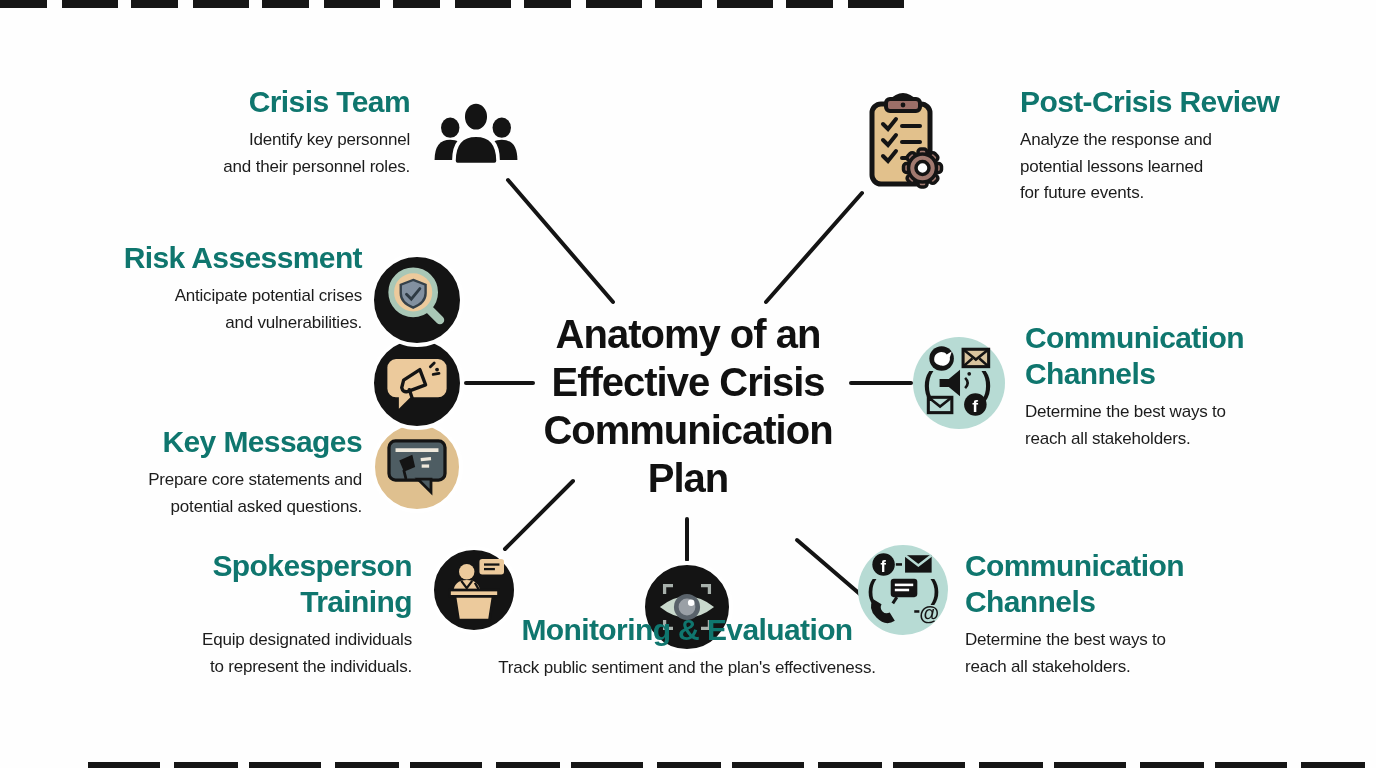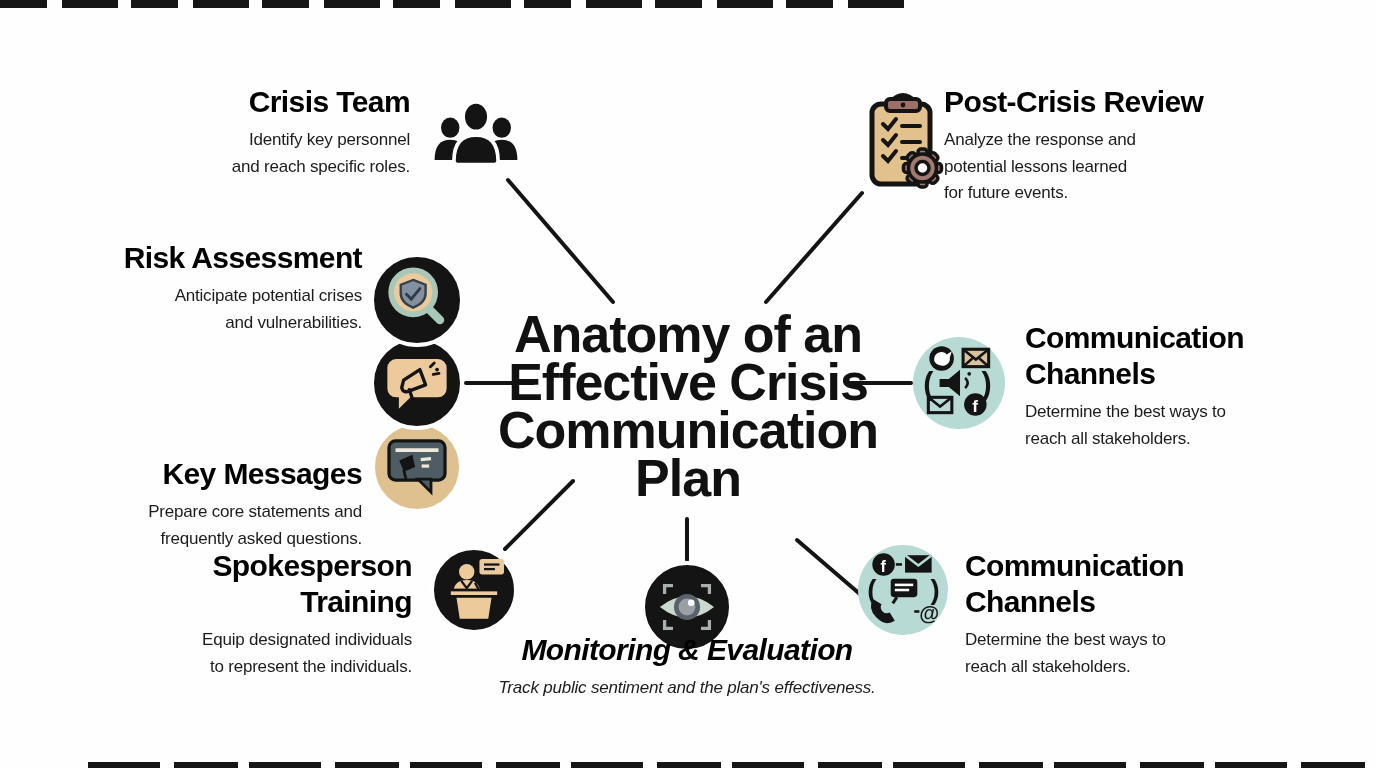--- a/index.html
+++ b/index.html
@@ -1,30 +1,30 @@
 <!DOCTYPE html>
 <html style="--ink: #141414; --tan: #e2c18c; --tan_light: #ecca9c; --mint: #b7dbd4; --clip_brown: #9c6f68; --gear_mauve: #a1796f; --sage: #a9c7b6; --shield_gray: #8290a0; --slate: #4e5d63; --eye_sclera: #c9d9cd; --iris_gray: #59626a; --pupil_gray: #9aa0a6; --bracket_gray: #a7b0ab;"><head>
 <meta charset="utf-8">
 <style>
   html,body{margin:0;padding:0;background:#ffffff;}
   #canvas{
     position:relative;width:1376px;height:768px;overflow:hidden;
     background:#fefefe;font-family:"Liberation Sans",sans-serif;color:#141414;
   }
   .node-text{position:absolute;}
-  .node-title{font-weight:700;font-size:30px;line-height:36px;letter-spacing:-0.6px;color:#000000;}
+  .node-title{font-weight:700;font-size:30px;line-height:36px;letter-spacing:-0.6px;color:#0f766e;}
   .node-desc{font-size:17px;line-height:26.5px;letter-spacing:-0.2px;color:#1c1c1c;margin-top:7px;}
   .node-desc span{display:block;}
   .node-title span{display:block;}
   .align-right{text-align:right;}
   .align-left{text-align:left;}
   .align-center{text-align:center;}
   #center-title{
     position:absolute;left:468px;top:310px;width:440px;text-align:center;
-    font-weight:700;font-size:52px;line-height:48px;letter-spacing:-1px;color:#111;
+    font-weight:700;font-size:40px;line-height:48px;letter-spacing:-1px;color:#111;
   }
   #center-title span{display:block;}
   .icon-circle{position:absolute;border-radius:50%;box-sizing:border-box;}
   .black-circle{background:#141414;border:4px solid #ffffff;}
   .tan-circle{background:#dfc08f;border:4px solid #ffffff;}
   .mint-circle{background:#b7dbd4;}
   .icon-circle svg{position:absolute;left:0;top:0;width:100%;height:100%;}
   .icon-free{position:absolute;}
   #connector-layer{position:absolute;left:0;top:0;width:1376px;height:768px;pointer-events:none;}
   
@@ -62,21 +62,21 @@
     <span>Anatomy of an</span>
     <span>Effective Crisis</span>
     <span>Communication</span>
     <span>Plan</span>
   </div>
 
   <div class="node-text align-right" style="left:118px;top:84px;width:292px;">
     <div class="node-title">Crisis Team</div>
     <div class="node-desc">
       <span>Identify key personnel</span>
-      <span>and reach specific roles.</span>
+      <span>and their personnel roles.</span>
     </div>
   </div>
   <div class="icon-free" style="left:430px;top:96px;width:92px;height:80px;">
     <svg viewBox="0 0 100 84" width="92" height="80">
       <ellipse cx="22" cy="33" rx="10" ry="11" fill="#141414"></ellipse>
       <path d="M5,68 Q5,46 22,46 Q33,46 37,54 L37,68 Z" fill="#141414"></path>
       <ellipse cx="78" cy="33" rx="10" ry="11" fill="#141414"></ellipse>
       <path d="M95,68 Q95,46 78,46 Q67,46 63,54 L63,68 Z" fill="#141414"></path>
       <ellipse cx="50" cy="21" rx="14" ry="16" fill="#141414" stroke="#ffffff" stroke-width="4"></ellipse>
       <path d="M26,69 Q26,41 50,41 Q74,41 74,69 Q74,73 70,73 L30,73 Q26,73 26,69 Z" fill="#141414" stroke="#ffffff" stroke-width="4"></path>
@@ -100,21 +100,21 @@
       <g stroke="#141414" stroke-width="3.5" fill="#a1796f">
         <rect x="66" y="61" width="9" height="38" rx="3"></rect>
         <rect x="66" y="61" width="9" height="38" rx="3" transform="rotate(45 70.5 80)"></rect>
         <rect x="66" y="61" width="9" height="38" rx="3" transform="rotate(90 70.5 80)"></rect>
         <rect x="66" y="61" width="9" height="38" rx="3" transform="rotate(135 70.5 80)"></rect>
         <circle cx="70.5" cy="80" r="14"></circle>
         <circle cx="70.5" cy="80" r="6.5" fill="#ffffff"></circle>
       </g>
     </svg>
   </div>
-  <div class="node-text align-left" style="left:944px;top:84px;width:340px;">
+  <div class="node-text align-left" style="left:1020px;top:84px;width:340px;">
     <div class="node-title">Post-Crisis Review</div>
     <div class="node-desc">
       <span>Analyze the response and</span>
       <span>potential lessons learned</span>
       <span>for future events.</span>
     </div>
   </div>
 
   <div class="node-text align-right" style="left:58px;top:240px;width:304px;">
     <div class="node-title">Risk Assessment</div>
@@ -137,25 +137,25 @@
       <rect x="14" y="20" width="62" height="40" rx="9" fill="#ecca9c"></rect>
       <path d="M26,58 v14 l14,-14 Z" fill="#ecca9c"></path>
       <path d="M31,42 l17,-11 l6,16 l-19,7 q-5,1 -6,-4 Z" fill="#ecca9c" stroke="#141414" stroke-width="3.5" stroke-linejoin="round"></path>
       <path d="M37,52 l3,9" stroke="#141414" stroke-width="3.5" stroke-linecap="round"></path>
       <line x1="59" y1="28" x2="63" y2="24" stroke="#141414" stroke-width="3" stroke-linecap="round"></line>
       <circle cx="66" cy="31" r="2" fill="#141414"></circle>
       <line x1="62" y1="36" x2="68" y2="35" stroke="#141414" stroke-width="3" stroke-linecap="round"></line>
     </svg>
   </div>
 
-  <div class="node-text align-right" style="left:40px;top:424px;width:322px;margin-top:32px;">
+  <div class="node-text align-right" style="left:40px;top:424px;width:322px;">
     <div class="node-title">Key Messages</div>
     <div class="node-desc">
       <span>Prepare core statements and</span>
-      <span>frequently asked questions.</span>
+      <span>potential asked questions.</span>
     </div>
   </div>
   <div class="icon-circle tan-circle" style="left:371px;top:421px;width:92px;height:92px;z-index:1;">
     <svg viewBox="0 0 90 90">
       <rect x="15" y="17" width="60" height="42" rx="7" fill="#4e5d63" stroke="#141414" stroke-width="3.5"></rect>
       <path d="M60,58 v14 l-14,-14 Z" fill="#4e5d63" stroke="#141414" stroke-width="3"></path>
       <line x1="22" y1="27" x2="68" y2="27" stroke="#efe9dc" stroke-width="4"></line>
       <polygon points="26,38 40,32 43,45 31,50" fill="#141414"></polygon>
       <path d="M31,49 l2,8" stroke="#141414" stroke-width="3" stroke-linecap="round"></path>
       <line x1="49" y1="37" x2="60" y2="36" stroke="#efe9dc" stroke-width="3.5"></line>
@@ -222,21 +222,21 @@
           <path d="M60,22 h9 v9"></path>
           <path d="M69,59 v9 h-9"></path>
           <path d="M30,68 h-9 v-9"></path>
       </g>
       <path d="M16,45 Q45,22 74,45 Q45,68 16,45 Z" fill="#c9d9cd"></path>
       <circle cx="45" cy="45" r="14" fill="#59626a"></circle>
       <circle cx="45" cy="45" r="9" fill="#9aa0a6"></circle>
       <circle cx="49.5" cy="40.5" r="3.5" fill="#ffffff"></circle>
     </svg>
   </div>
-  <div class="node-text align-center" style="left:400px;top:632px;width:574px;font-style:italic;">
+  <div class="node-text align-center" style="left:400px;top:612px;width:574px;">
     <div class="node-title">Monitoring &amp; Evaluation</div>
     <div class="node-desc">
       <span>Track public sentiment and the plan's effectiveness.</span>
     </div>
   </div>
 
   <div class="icon-circle mint-circle" style="left:858px;top:545px;width:90px;height:90px;">
     <svg viewBox="0 0 88 88">
       <circle cx="25" cy="19" r="11" fill="#141414"></circle>
       <text class="svg-letter" x="22" y="26" font-size="16" fill="#ffffff">f</text>

